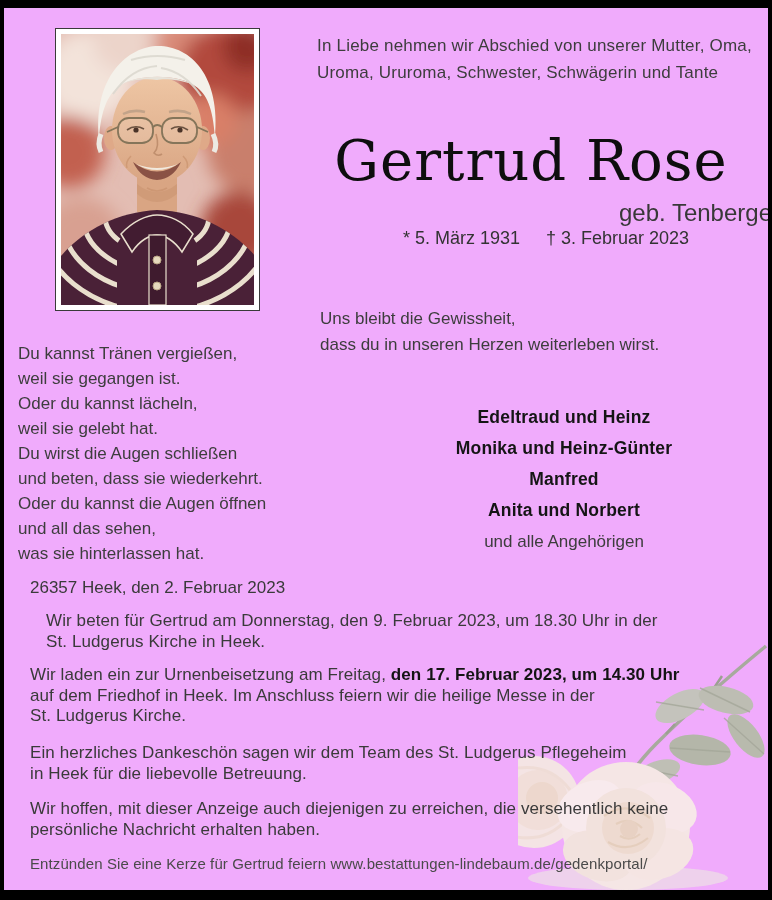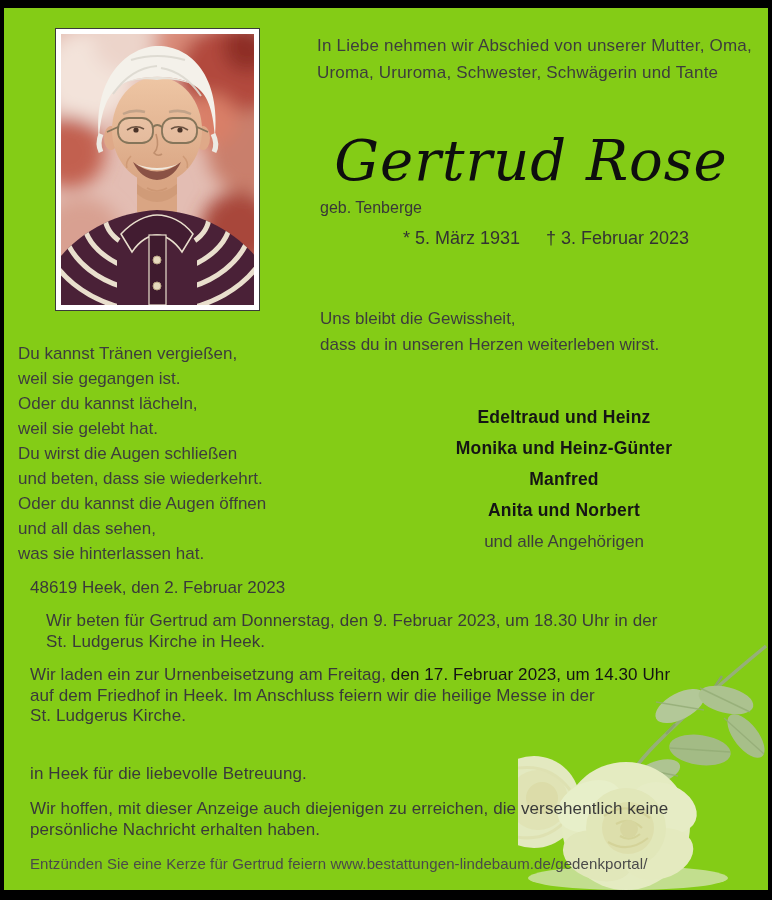--- a/index.html
+++ b/index.html
@@ -1,21 +1,21 @@
 <!DOCTYPE html>
 <html lang="de"><head>
 <meta charset="utf-8">
 <title>Traueranzeige</title>
 <style>
   html,body{margin:0;padding:0;background:#777;}
   .sheet{
     position:relative;
     width:772px;height:900px;
     margin:0 auto;
-    background:#84cc16;
+    background:#f0abfc;
     font-family:"Liberation Sans", sans-serif;
     color:#3c3c3c;
     overflow:hidden;
   }
   .frame{position:absolute;background:#000;z-index:6;}
   .frame-top{left:0;top:0;right:0;height:8px;}
   .frame-bottom{left:0;bottom:0;right:0;height:10px;}
   .frame-left{left:0;top:0;bottom:0;width:4px;}
   .frame-right{right:0;top:0;bottom:0;width:4px;}
 
@@ -37,30 +37,29 @@
   .intro{
     left:317px;top:32px;width:440px;
     font-size:17px;line-height:27px;color:#3d3d3d;
     letter-spacing:0.2px;
   }
 
   .name{
     left:300px;top:126px;width:462px;
     text-align:center;
     font-family:"DejaVu Serif", serif;
-    font-style:italic;
     font-size:56px;
     letter-spacing:1px;
     color:#0e0e0e;
     line-height:70px;
     white-space:nowrap;
   }
   .maiden{
     left:320px;top:199px;width:452px;
-    text-align:left;font-size:16px;color:#383838;
+    text-align:right;font-size:24px;color:#383838;
   }
   .dates{
     left:320px;top:228px;width:452px;
     text-align:center;font-size:18px;color:#333333;
   }
   .dates .death{margin-left:26px;}
 
   .affirmation{
     left:320px;top:306px;width:452px;
     text-align:left;font-size:17px;line-height:26px;color:#3d3d3d;
@@ -84,21 +83,21 @@
   }
 
   .dateline{
     left:30px;top:578px;font-size:17px;color:#3a3a3a;
   }
   .para{
     left:30px;width:680px;
     font-size:17px;line-height:20.5px;color:#3a3a3a;
     letter-spacing:0.1px;
   }
-  .para .b{font-weight:normal;color:#141414;}
+  .para .b{font-weight:bold;color:#141414;}
   .p1{top:611px;margin-left:16px;}
   .p2{top:665px;}
   .p3{top:743px;}
   .p4{top:799px;}
   .candle{
     left:30px;top:855px;width:700px;
     font-size:15px;color:#4a4a4a;letter-spacing:0.1px;
   }
 </style>
 </head>
@@ -260,35 +259,35 @@
     <div>weil sie gegangen ist.</div>
     <div>Oder du kannst lächeln,</div>
     <div>weil sie gelebt hat.</div>
     <div>Du wirst die Augen schließen</div>
     <div>und beten, dass sie wiederkehrt.</div>
     <div>Oder du kannst die Augen öffnen</div>
     <div>und all das sehen,</div>
     <div>was sie hinterlassen hat.</div>
   </div>
 
-  <div class="abs dateline z">48619 Heek, den 2. Februar 2023</div>
+  <div class="abs dateline z">26357 Heek, den 2. Februar 2023</div>
 
   <div class="abs para p1 z">
     <span>Wir beten für Gertrud am Donnerstag, den 9. Februar 2023, um 18.30 Uhr in der</span><br>
     <span>St. Ludgerus Kirche in Heek.</span>
   </div>
 
   <div class="abs para p2 z">
     <span>Wir laden ein zur Urnenbeisetzung am Freitag, </span><span class="b">den 17. Februar 2023, um 14.30 Uhr</span><br>
     <span>auf dem Friedhof in Heek. Im Anschluss feiern wir die heilige Messe in der</span><br>
     <span>St. Ludgerus Kirche.</span>
   </div>
 
   <div class="abs para p3 z">
-    <br>
+    <span>Ein herzliches Dankeschön sagen wir dem Team des St. Ludgerus Pflegeheim</span><br>
     <span>in Heek für die liebevolle Betreuung.</span>
   </div>
 
   <div class="abs para p4 z">
     <span>Wir hoffen, mit dieser Anzeige auch diejenigen zu erreichen, die versehentlich keine</span><br>
     <span>persönliche Nachricht erhalten haben.</span>
   </div>
 
   <div class="abs candle z">Entzünden Sie eine Kerze für Gertrud feiern www.bestattungen-lindebaum.de/gedenkportal/</div>
 

